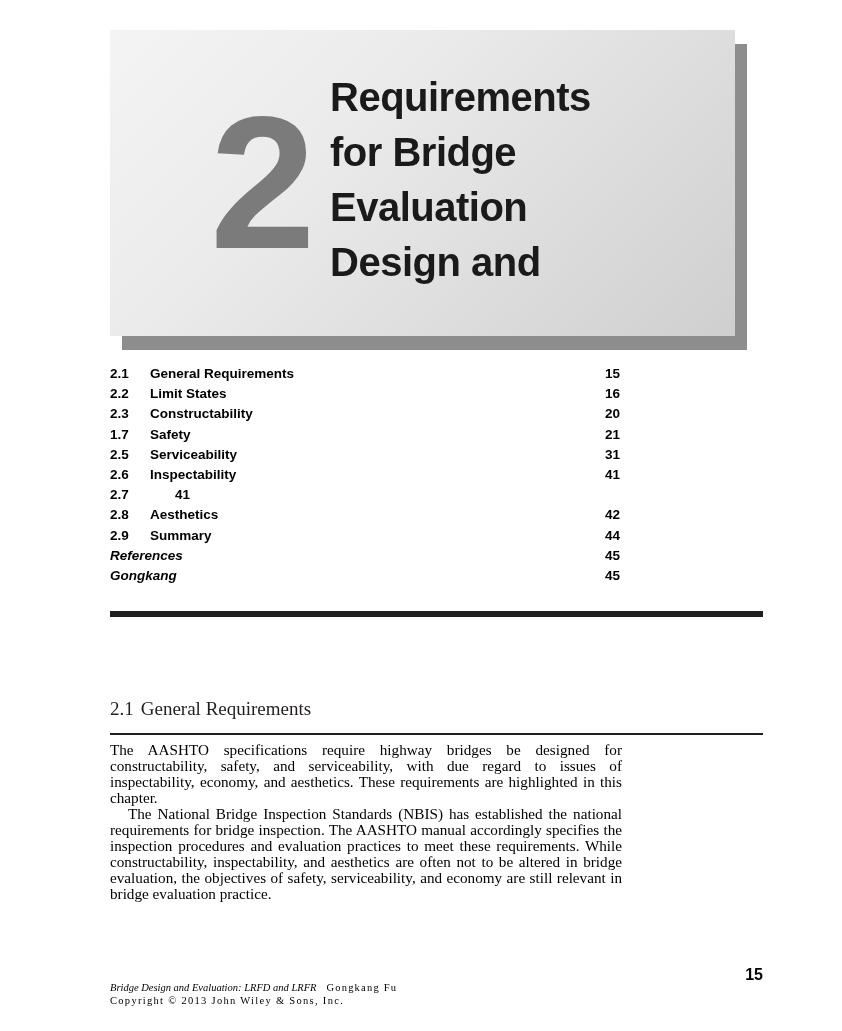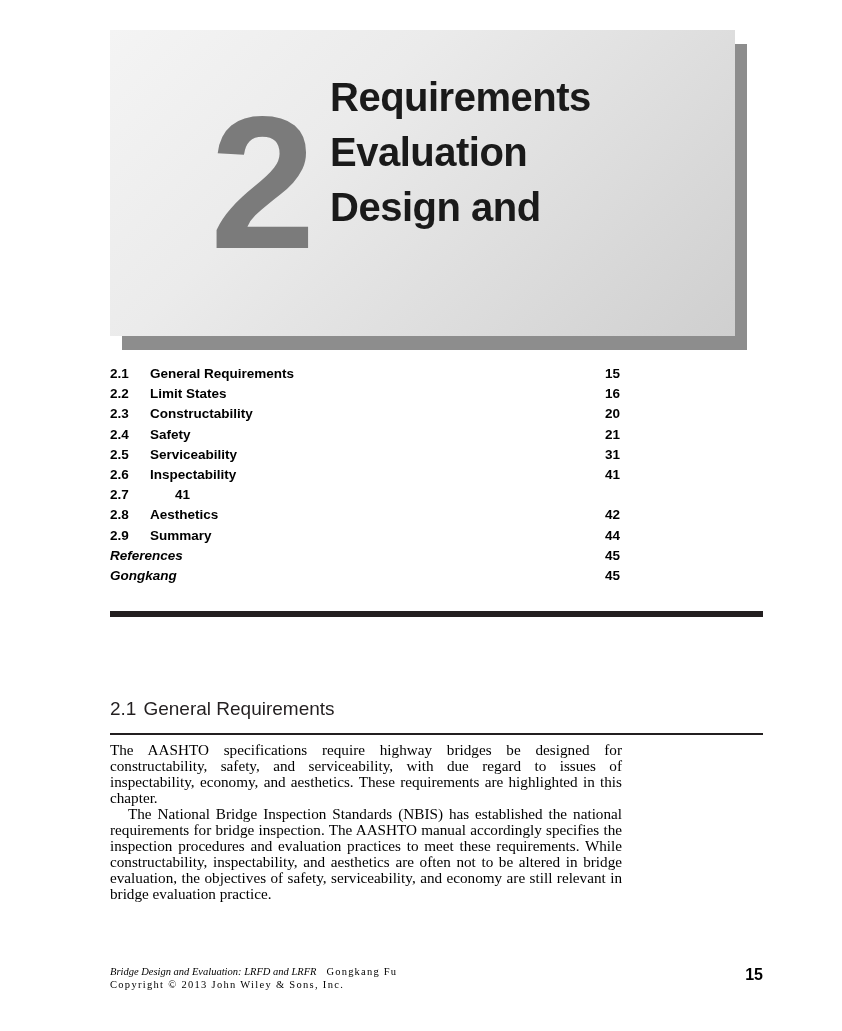--- a/index.html
+++ b/index.html
@@ -109,21 +109,21 @@
     height: 6px;
     background: #231f20;
   }
 
   
   .section-head {
     position: absolute;
     left: 110px;
     top: 698px;
     width: 653px;
-    font-family: Liberation Sans, sans-serif;
+    font-family: Liberation Serif, serif;
     font-size: 19px;
     color: #231f20;
   }
   .section-head .s-num {
     margin-right: 7px;
   }
   .rule-thin {
     position: absolute;
     left: 110px;
     top: 733px;
@@ -156,20 +156,21 @@
     position: absolute;
     left: 110px;
     top: 966px;
     width: 653px;
     font-family: "Liberation Serif", serif;
     font-size: 10.5px;
     color: #000000;
   }
   .footer-line1 {
     font-style: italic;
+    margin-top: 16px;
   }
   .footer-line1 .author {
     font-style: normal;
     letter-spacing: 1.2px;
     margin-left: 10px;
   }
   .footer-line2 {
     letter-spacing: 1.3px;
     margin-top: 2px;
   }
@@ -189,20 +190,21 @@
 <body>
 
 <div class="page">
 
   <div class="banner-wrap">
     <div class="banner-shadow"></div>
     <div class="banner">
       <div class="chapter-number">2</div>
       <div class="chapter-title">
         <div>Requirements</div>
+        <div>for Bridge</div>
         <div>Evaluation</div>
         <div>Design and</div>
       </div>
     </div>
   </div>
 
   <div class="toc">
     <div class="toc-row">
       <span class="toc-num">2.1</span>
       <span class="toc-label">General Requirements</span>
@@ -212,21 +214,21 @@
       <span class="toc-num">2.2</span>
       <span class="toc-label">Limit States</span>
       <span class="toc-page">16</span>
     </div>
     <div class="toc-row">
       <span class="toc-num">2.3</span>
       <span class="toc-label">Constructability</span>
       <span class="toc-page">20</span>
     </div>
     <div class="toc-row">
-      <span class="toc-num">2.4</span>
+      <span class="toc-num">1.7</span>
       <span class="toc-label">Safety</span>
       <span class="toc-page">21</span>
     </div>
     <div class="toc-row">
       <span class="toc-num">2.5</span>
       <span class="toc-label">Serviceability</span>
       <span class="toc-page">31</span>
     </div>
     <div class="toc-row">
       <span class="toc-num">2.6</span>

